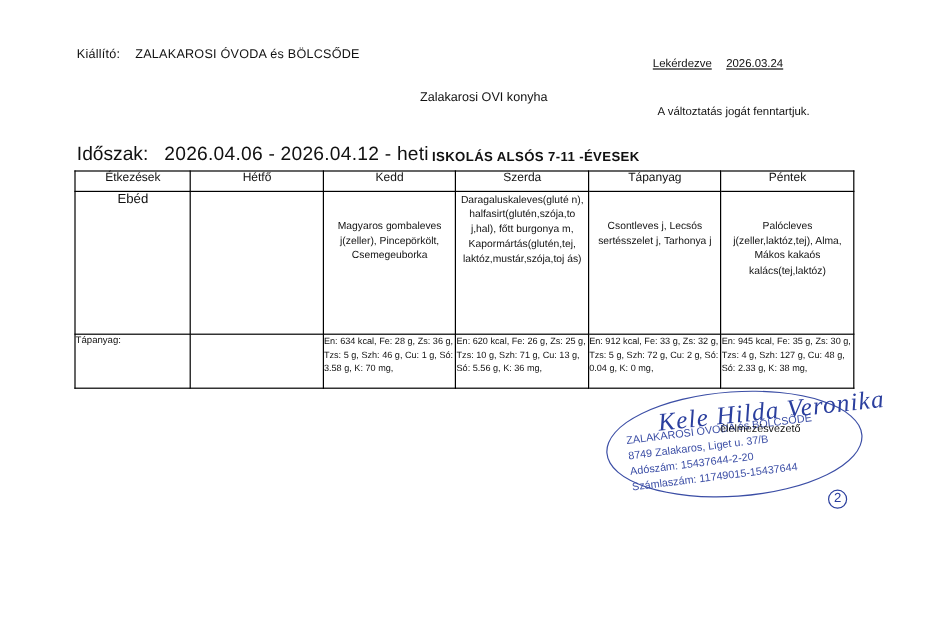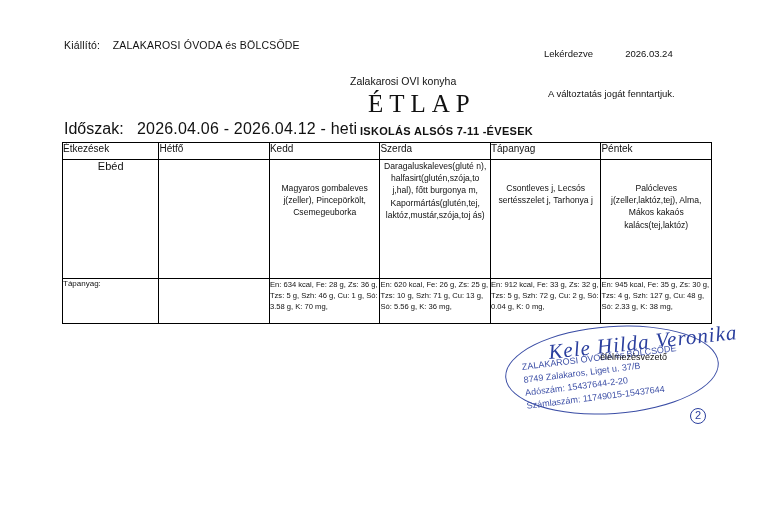--- a/index.html
+++ b/index.html
@@ -39,21 +39,22 @@
   .queried {
     position: absolute;
     right: 52px;
     top: 48px;
     text-align: left;
     font-size: 9.5px;
     width: 180px;
   }
   .queried .q-row {
     display: flex;
-    gap: 32px;
+    gap: 12px;
+    text-decoration: underline;
   }
   .rights {
     position: absolute;
     right: 28px;
     top: 88px;
     font-size: 9.5px;
     width: 200px;
   }
 
   .kitchen {
@@ -102,21 +103,21 @@
     vertical-align: top;
     padding: 0;
   }
   .col-cat { width: 96px; }
   .col-day { width: 110px; }
 
   thead th {
     height: 16px;
     font-size: 10px;
     font-weight: normal;
-    text-align: left;
+    text-align: center;
     vertical-align: middle;
   }
 
   td.cat {
     font-size: 11px;
     text-align: center;
     vertical-align: middle;
     height: 118px;
   }
   td.meal {
@@ -218,21 +219,20 @@
   <div class="queried">
     <div class="q-row">
       <span>Lekérdezve</span>
       <span>2026.03.24</span>
     </div>
   </div>
 
   <div class="rights">A változtatás jogát fenntartjuk.</div>
 
   <div class="kitchen">Zalakarosi OVI konyha</div>
-  <div class="etlap">ÉTLAP</div>
 
   <div class="period">
     <span>Időszak:</span>
     &nbsp;
     <span class="ptxt">2026.04.06 - 2026.04.12  - heti</span>
   </div>
   <div class="agegroup">ISKOLÁS ALSÓS  7-11 -ÉVESEK</div>
 
   <table class="menu">
     <colgroup>

